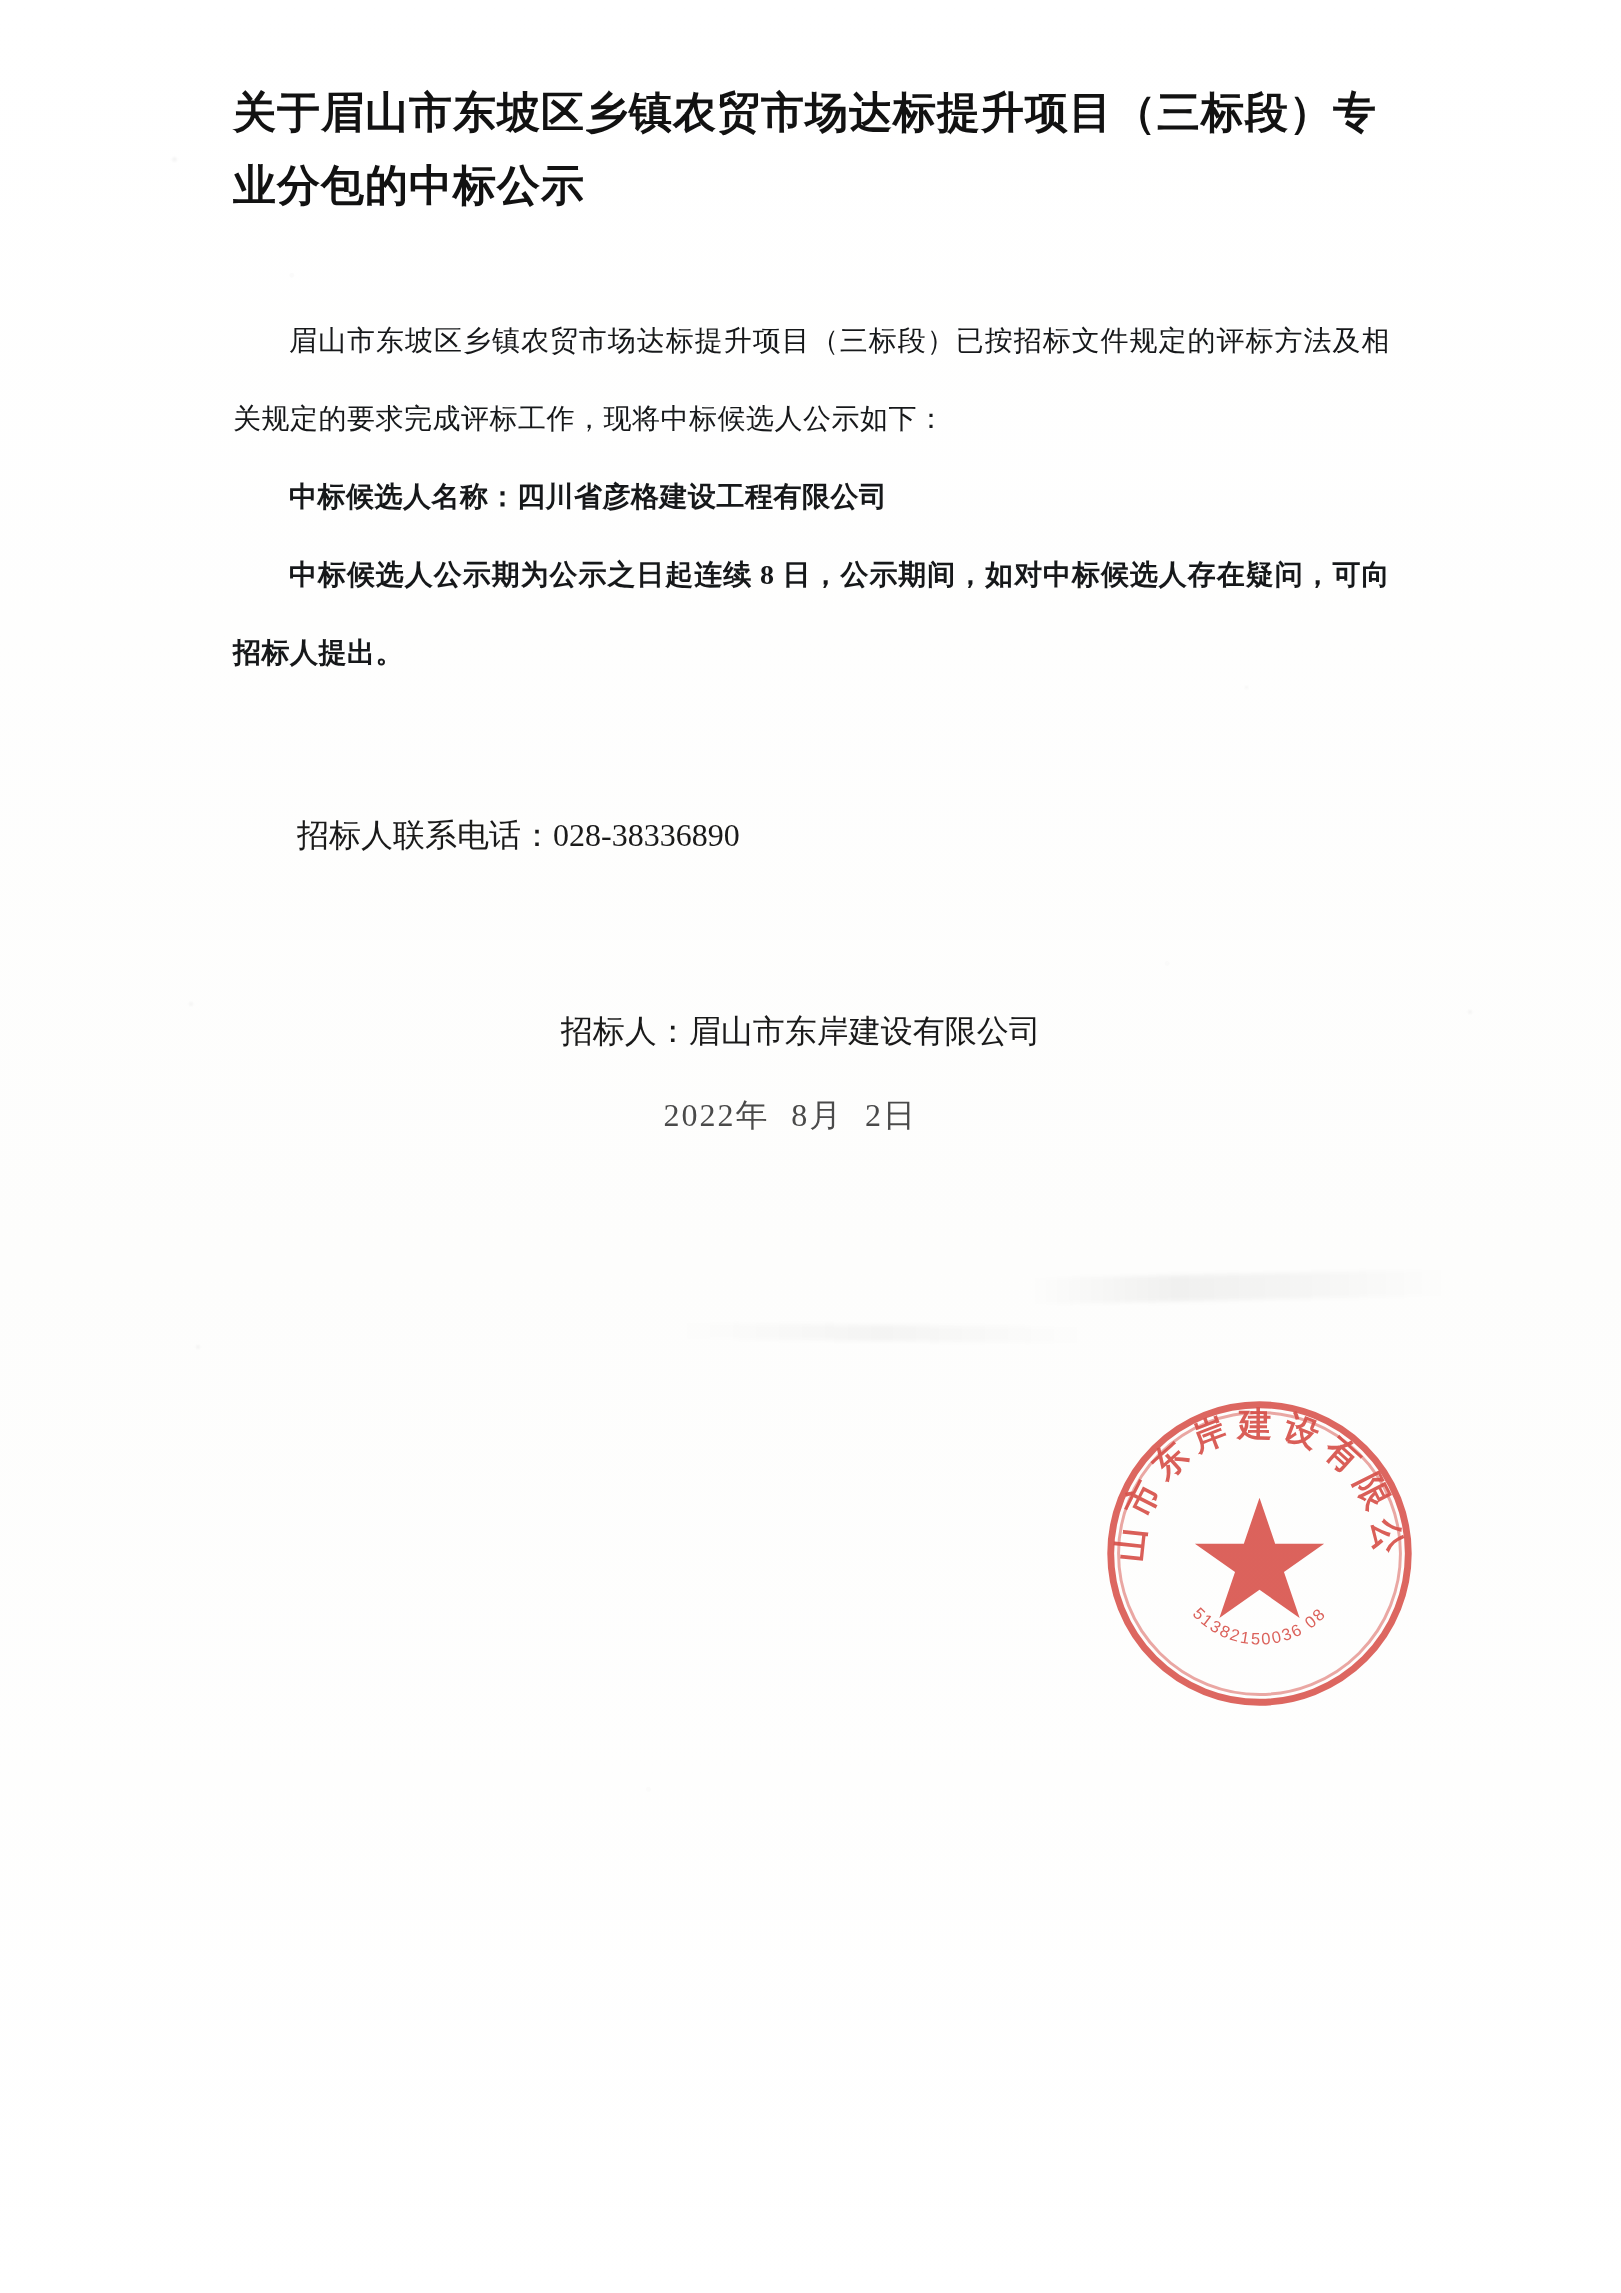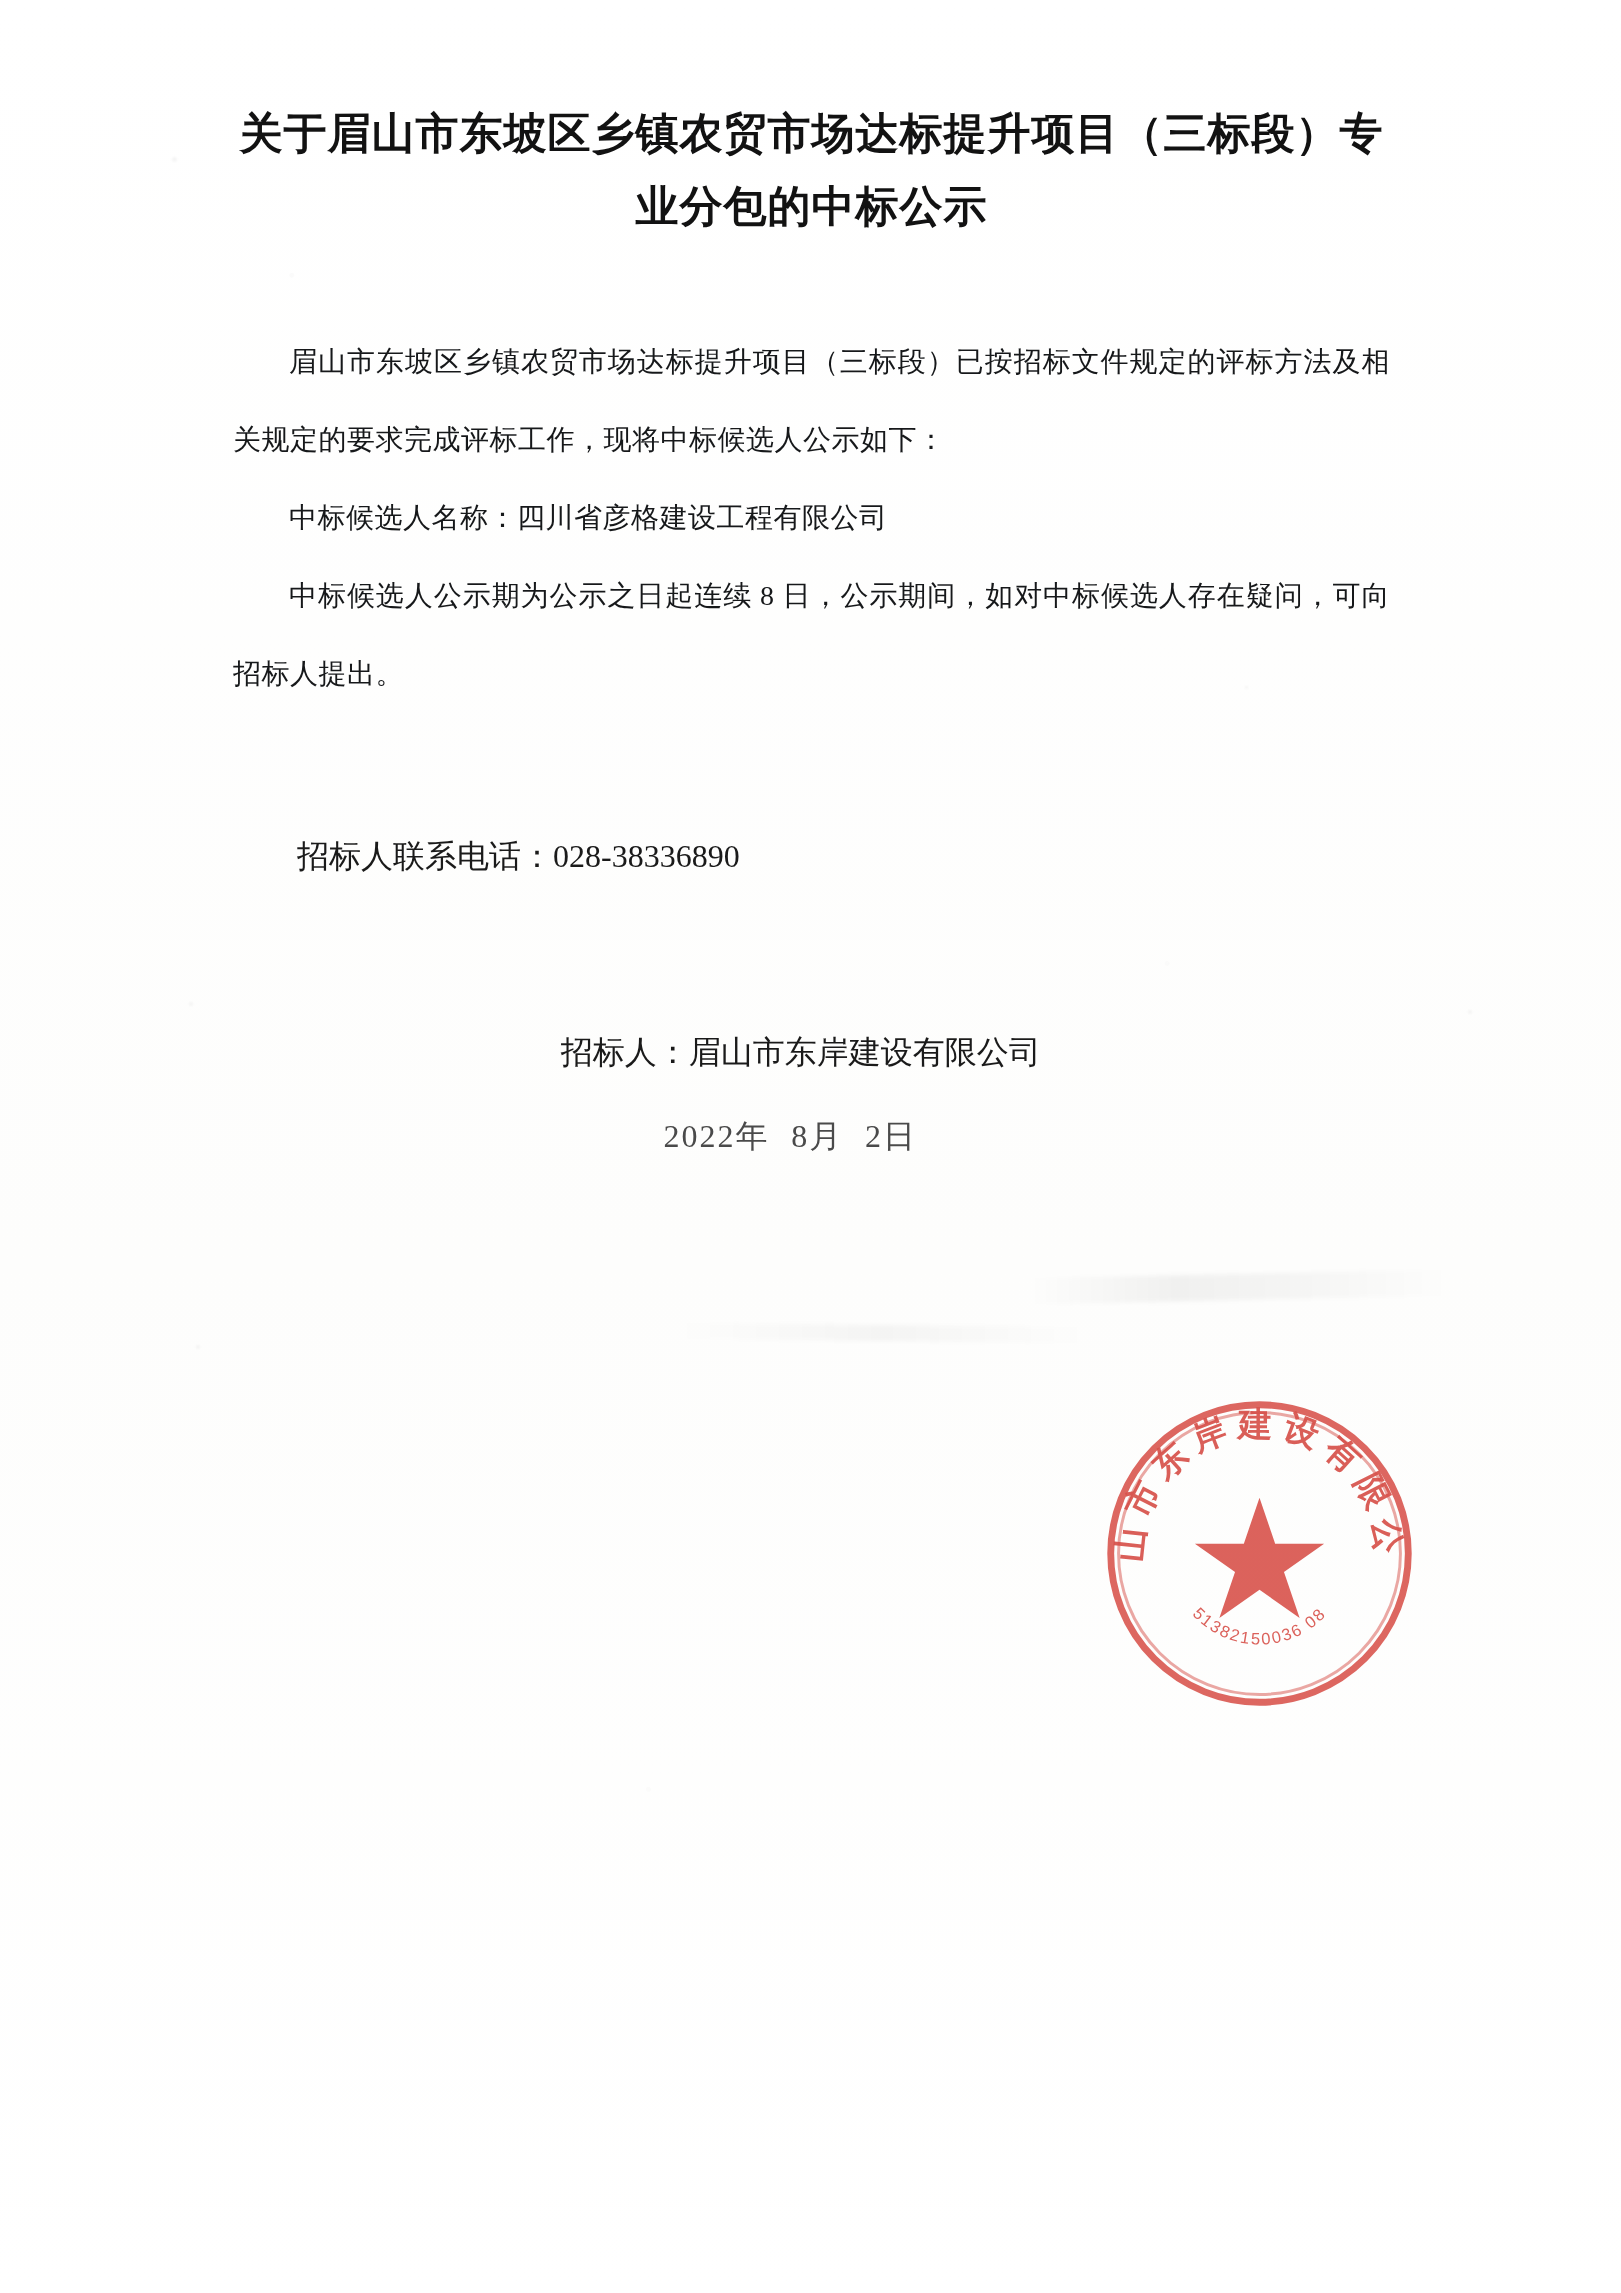--- a/index.html
+++ b/index.html
@@ -30,22 +30,22 @@
   .doc-body {
     position: absolute;
     left: 233px;
     top: 0;
     width: 1157px;
     height: 2294px;
   }
 
   .doc-title {
     margin: 0;
-    padding-top: 97px;
-    text-align: center;
+    padding-top: 76px;
+    text-align: left;
     font-size: 43px;
     line-height: 73px;
     font-weight: 700;
     letter-spacing: 1px;
     color: #121212;
   }
 
   .body-block {
     margin-top: 80px;
     font-size: 28px;
@@ -56,20 +56,21 @@
 
   .para {
     margin: 0;
     text-indent: 2em;
     text-align: justify;
     text-justify: inter-ideograph;
   }
 
   .para + .para {
     margin-top: 0px;
+    font-weight: bold;
   }
 
   .para-gap {
     margin-top: 23.5px;
   }
 
   .contact-line {
     margin-top: 108px;
     font-size: 32px;
     line-height: 71px;

